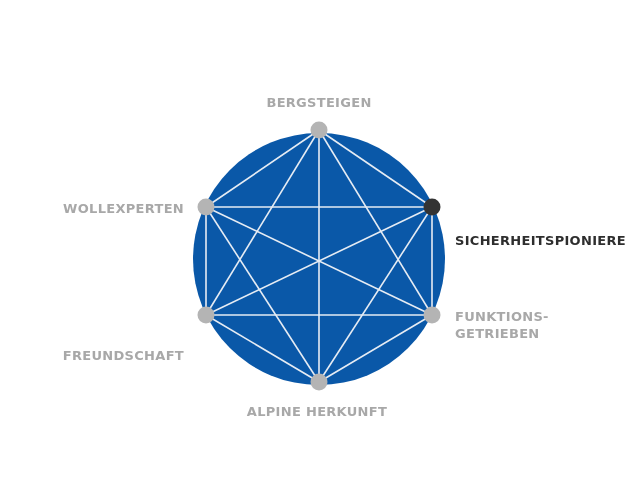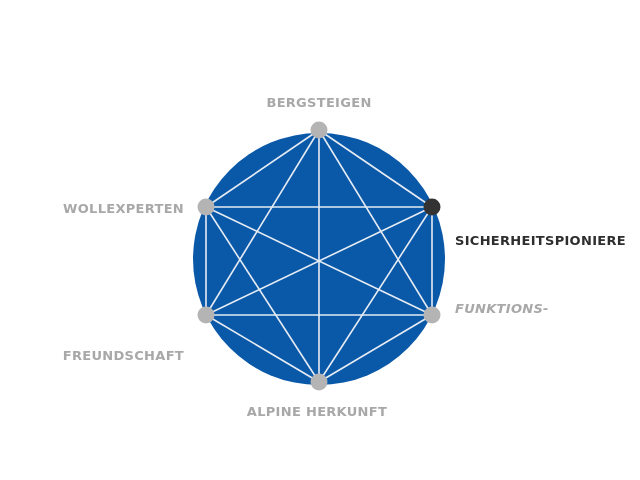--- a/index.html
+++ b/index.html
@@ -36,18 +36,19 @@
   <circle cx="319" cy="130" r="8.5" fill="#b4b4b4"></circle>
   <circle cx="432" cy="207" r="8.5" fill="#333333"></circle>
   <circle cx="432" cy="315" r="8.5" fill="#b4b4b4"></circle>
   <circle cx="319" cy="382" r="8.5" fill="#b4b4b4"></circle>
   <circle cx="206" cy="315" r="8.5" fill="#b4b4b4"></circle>
   <circle cx="206" cy="207" r="8.5" fill="#b4b4b4"></circle>
 </svg>
 
 <div class="label center" style="left:319px; top:94px;">BERGSTEIGEN</div>
 <div class="label active" style="left:455px; top:200px;">SICHERHEITSPIONIERE</div>
-<div class="label" style="left:455px; top:300px;font-style:italic;">
+<div class="label" style="left:455px; top:308px;">
   <div>FUNKTIONS-</div>
+  <div>GETRIEBEN</div>
 </div>
 <div class="label center" style="left:317px; top:403px;">ALPINE HERKUNFT</div>
 <div class="label right-align" style="left:184px; top:308px;margin-top:39px;">FREUNDSCHAFT</div>
 <div class="label right-align" style="left:184px; top:200px;">WOLLEXPERTEN</div>
 
 </body></html>

